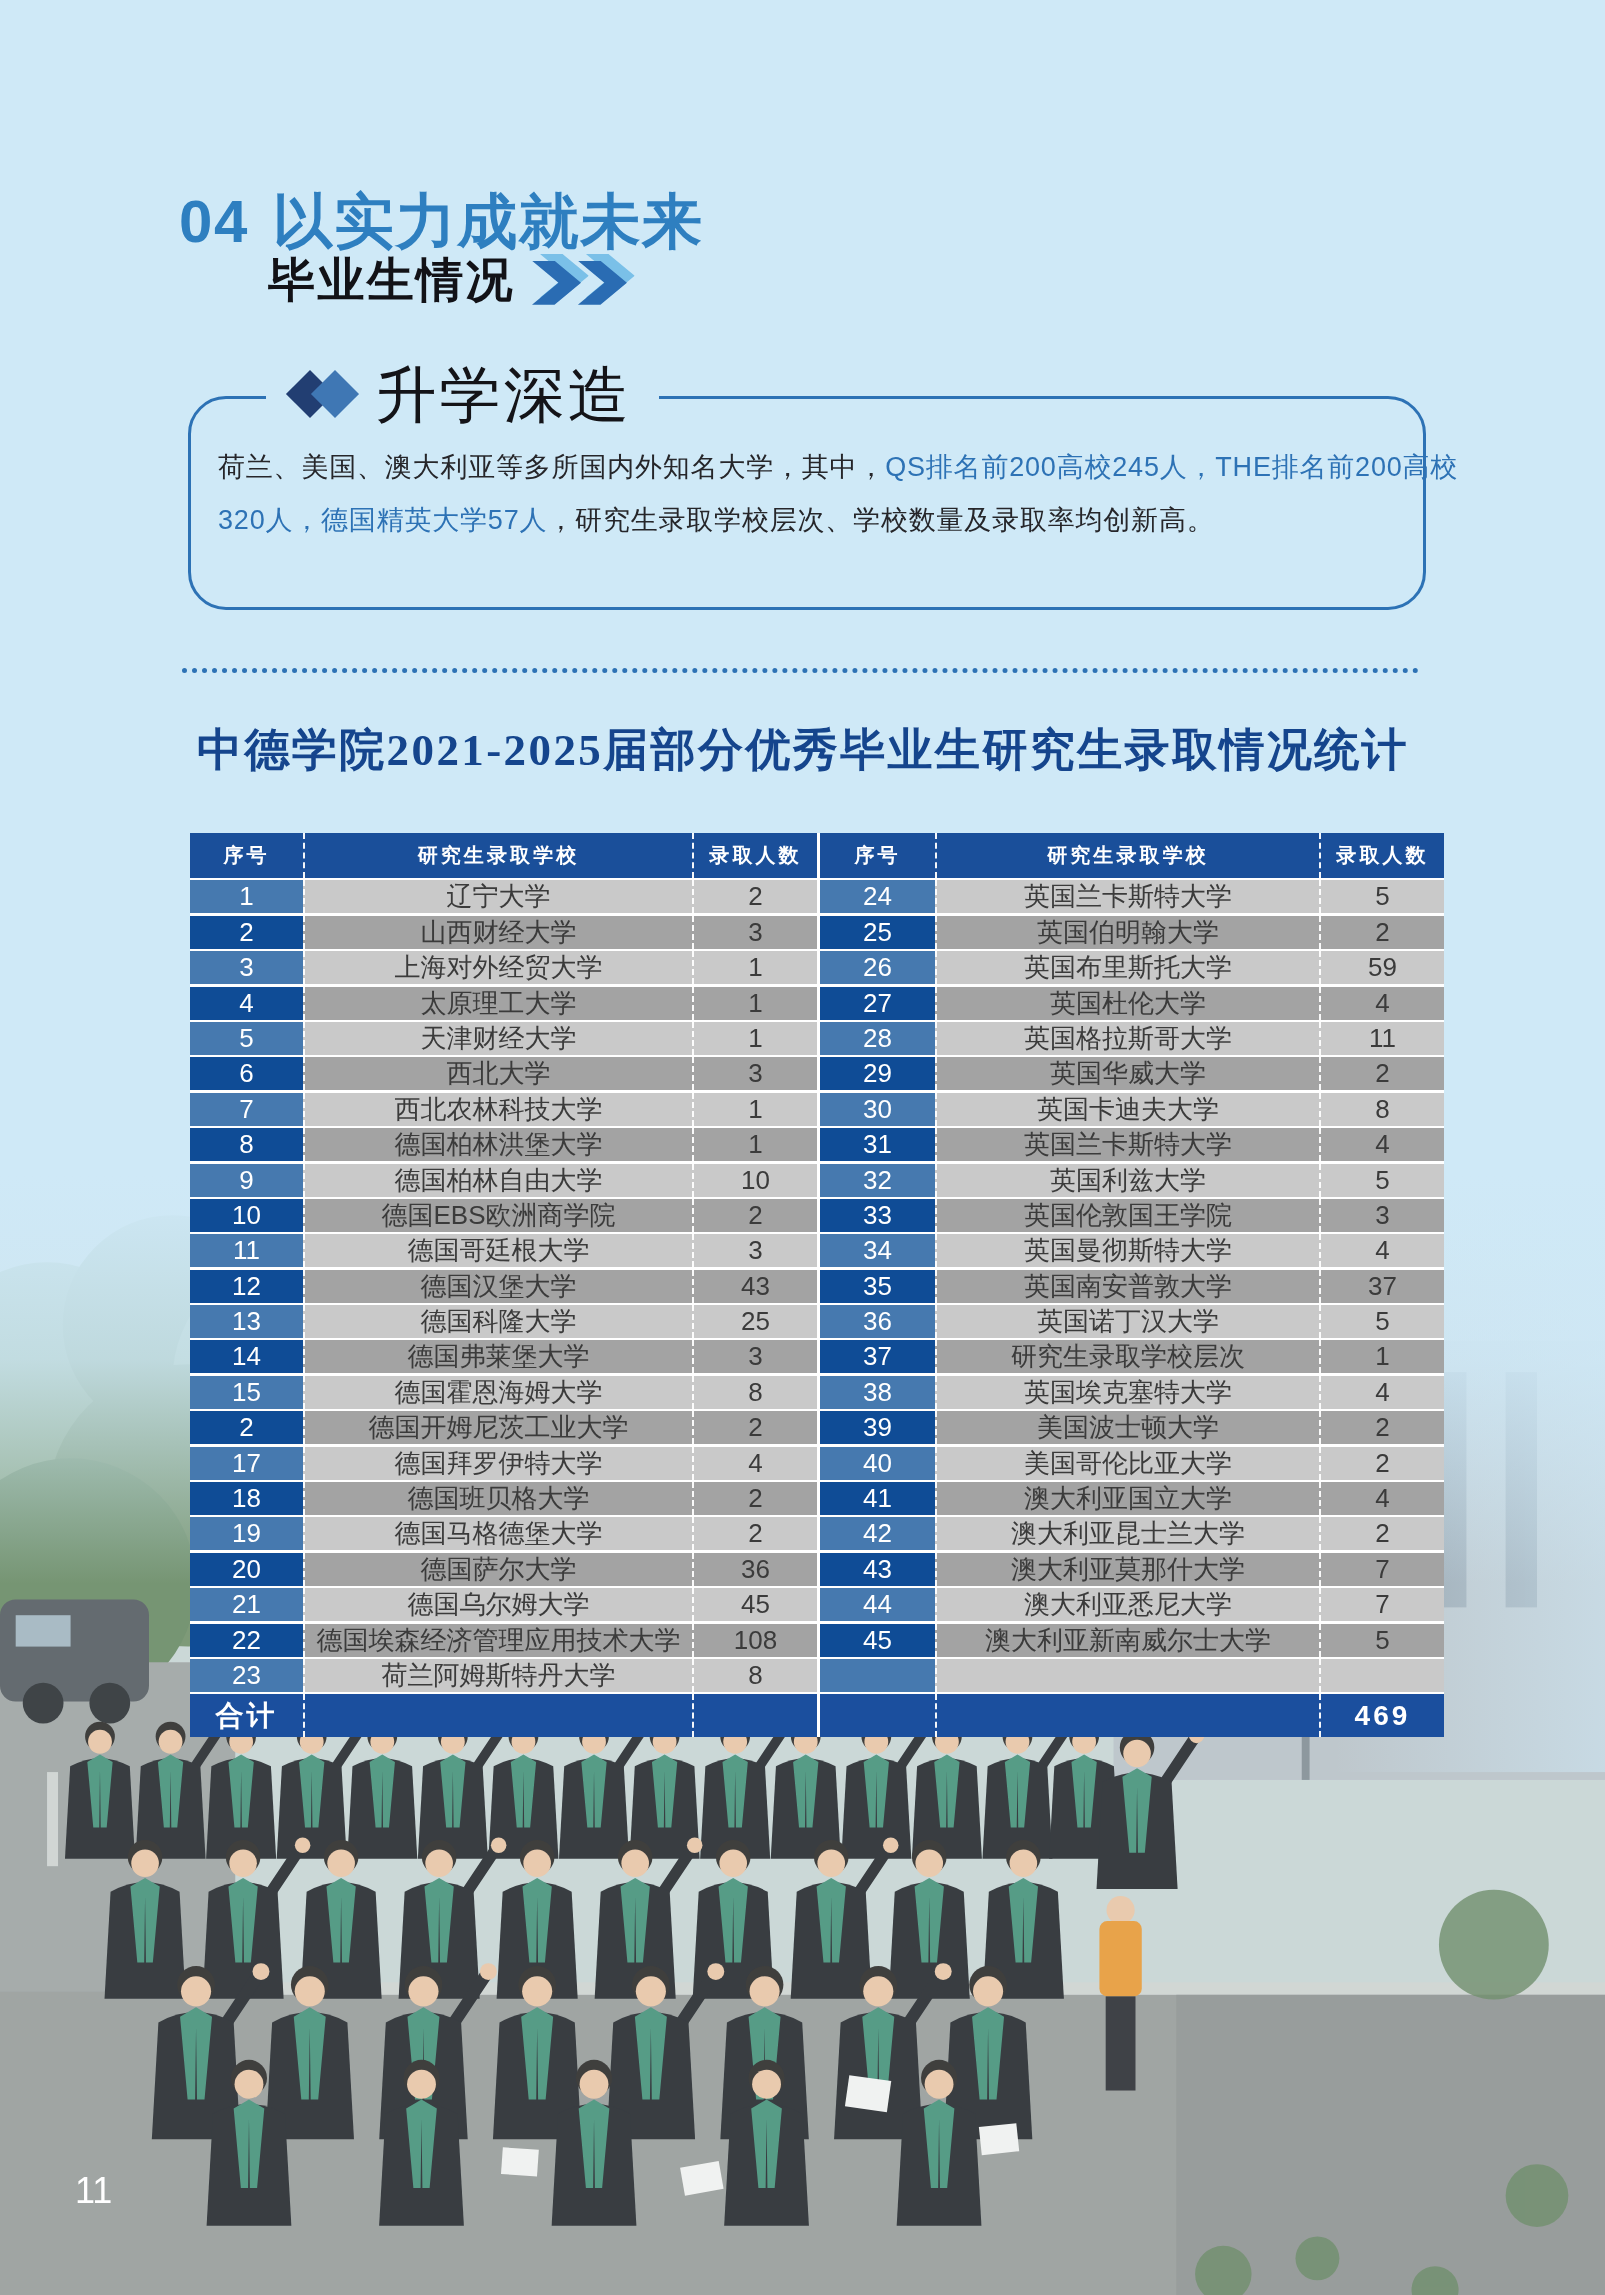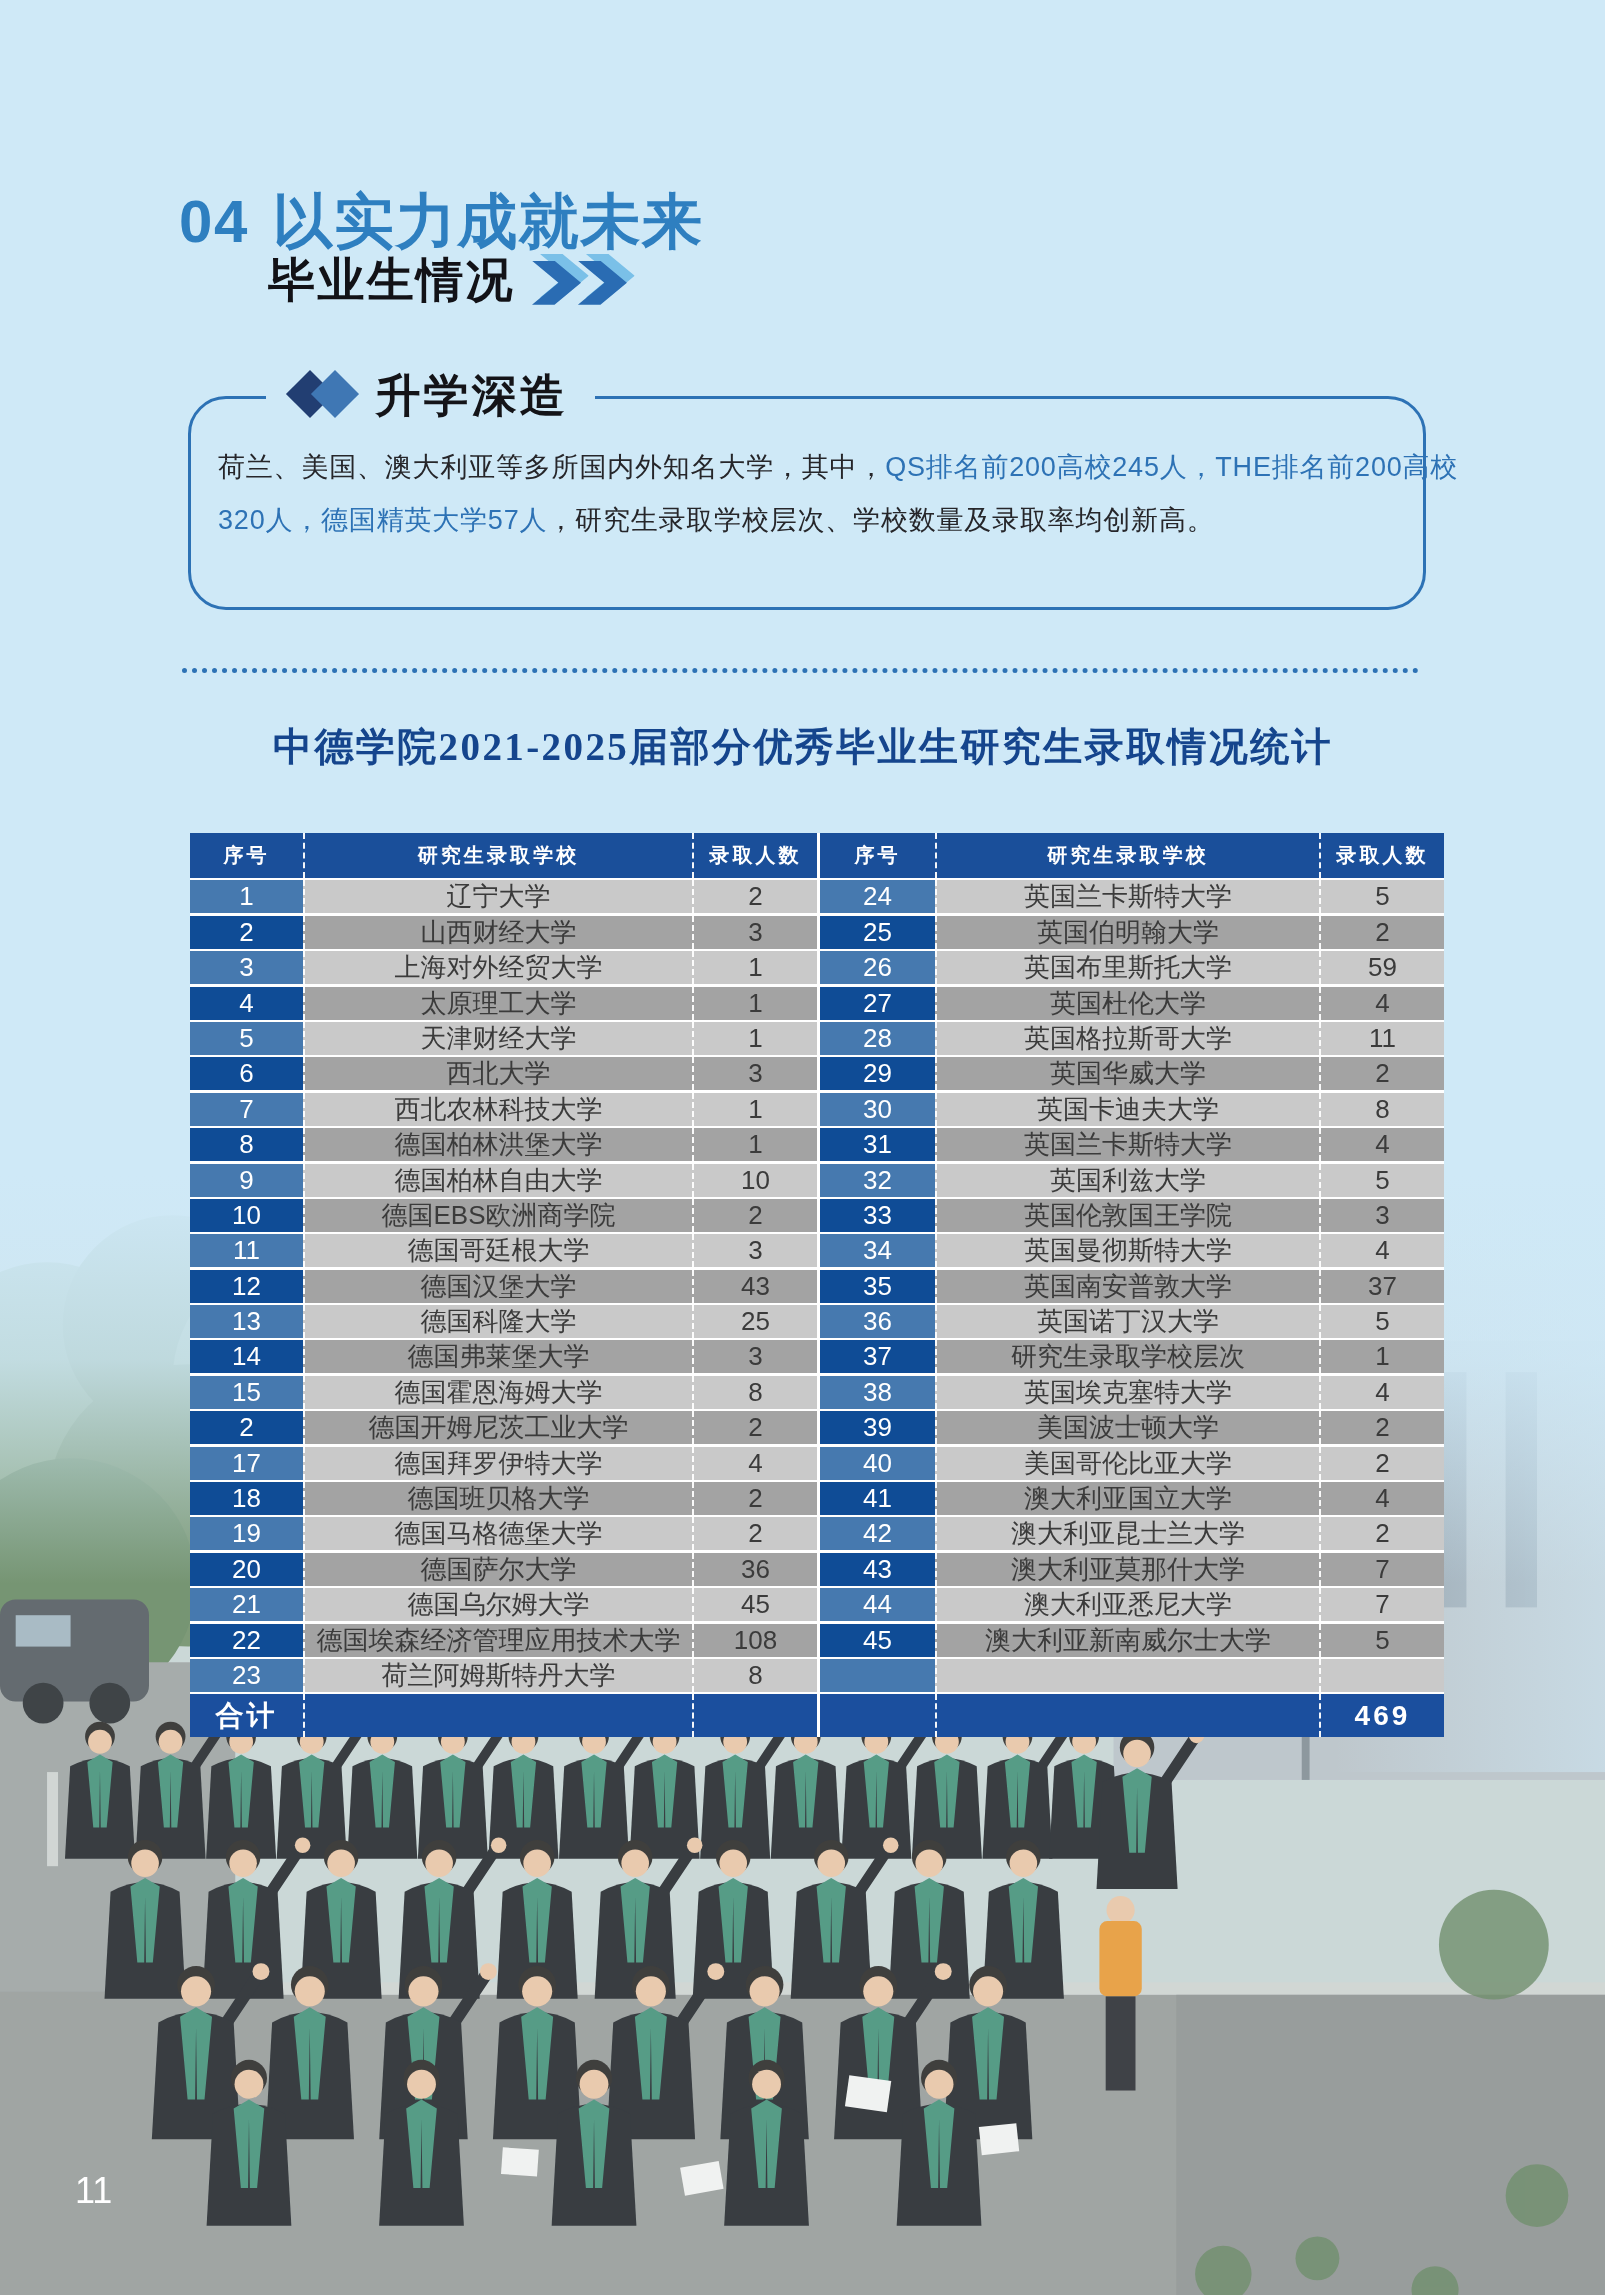--- a/index.html
+++ b/index.html
@@ -21,35 +21,35 @@
   .chev .dk{background:#2a6cb3;}
 
   
   .info-box{position:absolute;left:188px;top:396px;width:1232px;height:208px;
             border:3.9px solid #2d72b5;border-radius:38px;}
   .info-heading{position:absolute;left:75px;top:-41px;height:75px;background:#cfe9f7;
                 padding:0 27px;display:flex;align-items:center;gap:23.5px;}
   .dia{width:34px;height:34px;transform:rotate(45deg);display:inline-block;}
   .dia.d1{background:#223e72;}
   .dia.d2{background:#3f77b4;margin-left:-12.5px;position:relative;z-index:1;}
-  .info-heading .htxt{font-size:45px;font-weight:700;color:#141418;letter-spacing:3.1px;}
+  .info-heading .htxt{font-size:61px;font-weight:400;color:#141418;letter-spacing:3.1px;}
   .info-paragraph{position:absolute;left:0;top:0;right:0;padding:42px 27px 0 27px;}
   .p-line{font-size:27px;line-height:53px;letter-spacing:0.8px;white-space:nowrap;}
   .seg-d{color:#26262a;}
   .seg-b{color:#2d72b5;}
   .seg-B{color:#2d72b5;font-size:45px;font-weight:700;vertical-align:-4.7px;}
 
   
   .dashed{position:absolute;left:182px;top:668px;width:1237px;height:0;
           border-top:5.5px dotted #2d72b5;}
 
   
   .table-title{position:absolute;left:0;top:720px;width:100%;text-align:center;
                font-family:"Liberation Serif","DejaVu Serif",serif;
-               font-size:39px;font-weight:700;color:#15458d;letter-spacing:2.4px;}
+               font-size:45px;font-weight:700;color:#15458d;letter-spacing:2.4px;}
 
   
   .stats-table{position:absolute;left:190px;top:833px;width:1254px;background:#fff;
                display:grid;grid-template-columns:113px 389px 125px 118px 384px 125px;
                grid-template-rows:45px repeat(23,33px) 43px;row-gap:2.4px;}
   .cell{display:flex;align-items:center;justify-content:center;font-size:26px;
         color:#3b3b3b;overflow:hidden;white-space:nowrap;}
   .hd{background:#1a4f9a;color:#fff;font-size:20px;font-weight:700;letter-spacing:3.1px;}
   .sn-odd{background:#4679af;color:#fff;}
   .sn-even{background:#0f4c96;color:#fff;}

